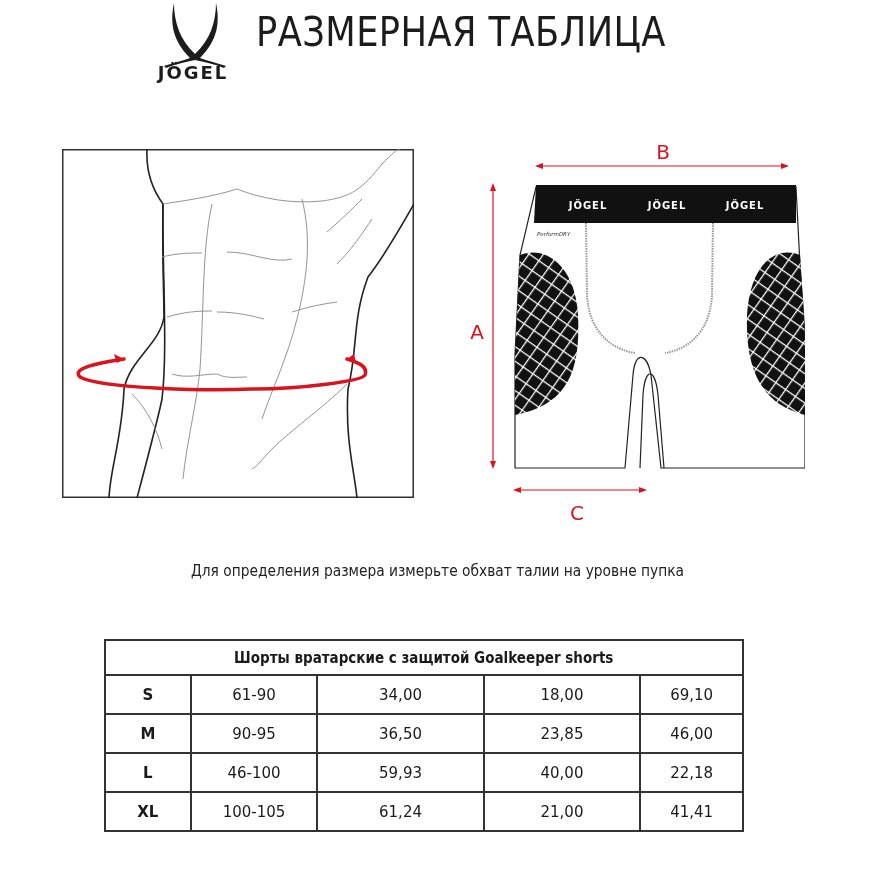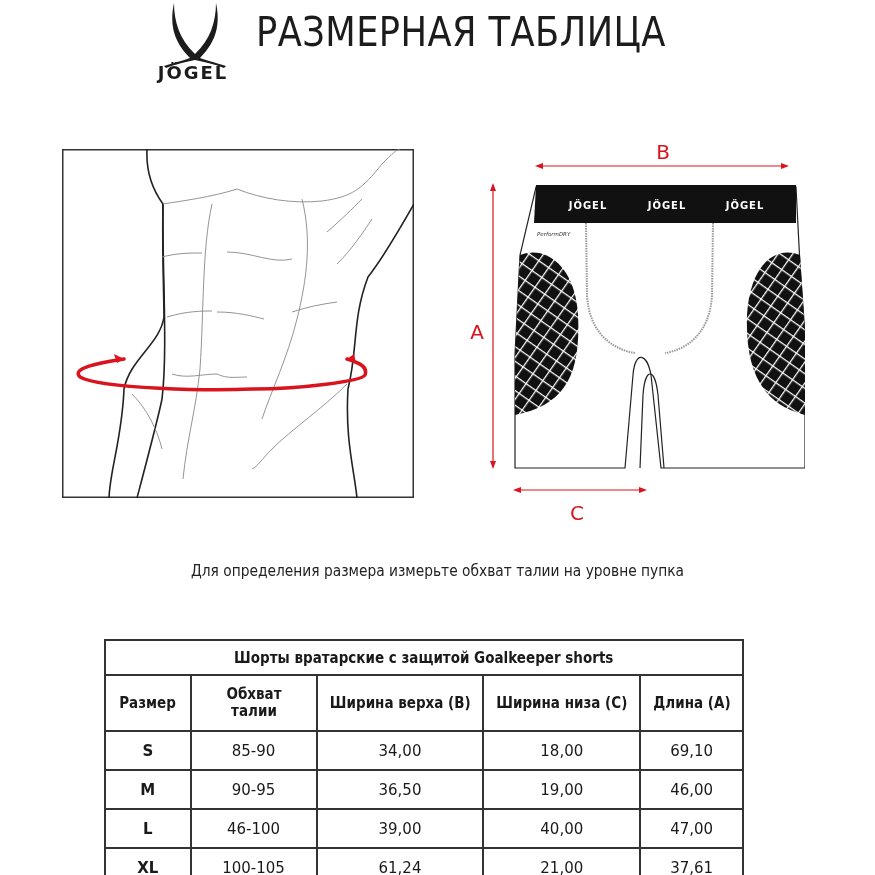--- a/index.html
+++ b/index.html
@@ -112,49 +112,42 @@
     <col style="width:86px">
       <col style="width:127px">
       <col style="width:167px">
       <col style="width:157px">
       <col style="width:103px">
   </colgroup>
   <tbody>
       <tr class="title-row">
     <th colspan="5"><span class="cond">Шорты вратарские с защитой Goalkeeper shorts</span></th>
   </tr>
-  <tr class="head-row">
-    <th><span class="cond">Размер</span></th>
-    <th><span class="cond" style="white-space:normal;width:70px;">Обхват талии</span></th>
-    <th><span class="cond">Ширина верха (B)</span></th>
-    <th><span class="cond">Ширина низа (C)</span></th>
-    <th><span class="cond">Длина (A)</span></th>
-  </tr>
   <tr class="data-row">
     <td class="size">S</td>
-    <td>85-90</td>
+    <td>61-90</td>
     <td>34,00</td>
     <td>18,00</td>
     <td>69,10</td>
   </tr>
   <tr class="data-row">
     <td class="size">M</td>
     <td>90-95</td>
     <td>36,50</td>
-    <td>19,00</td>
+    <td>23,85</td>
     <td>46,00</td>
   </tr>
   <tr class="data-row">
     <td class="size">L</td>
     <td>46-100</td>
-    <td>39,00</td>
+    <td>59,93</td>
     <td>40,00</td>
-    <td>47,00</td>
+    <td>22,18</td>
   </tr>
   <tr class="data-row">
     <td class="size">XL</td>
     <td>100-105</td>
     <td>61,24</td>
     <td>21,00</td>
-    <td>37,61</td>
+    <td>41,41</td>
   </tr>
 </tbody>
   </table>
 
 </body></html>

